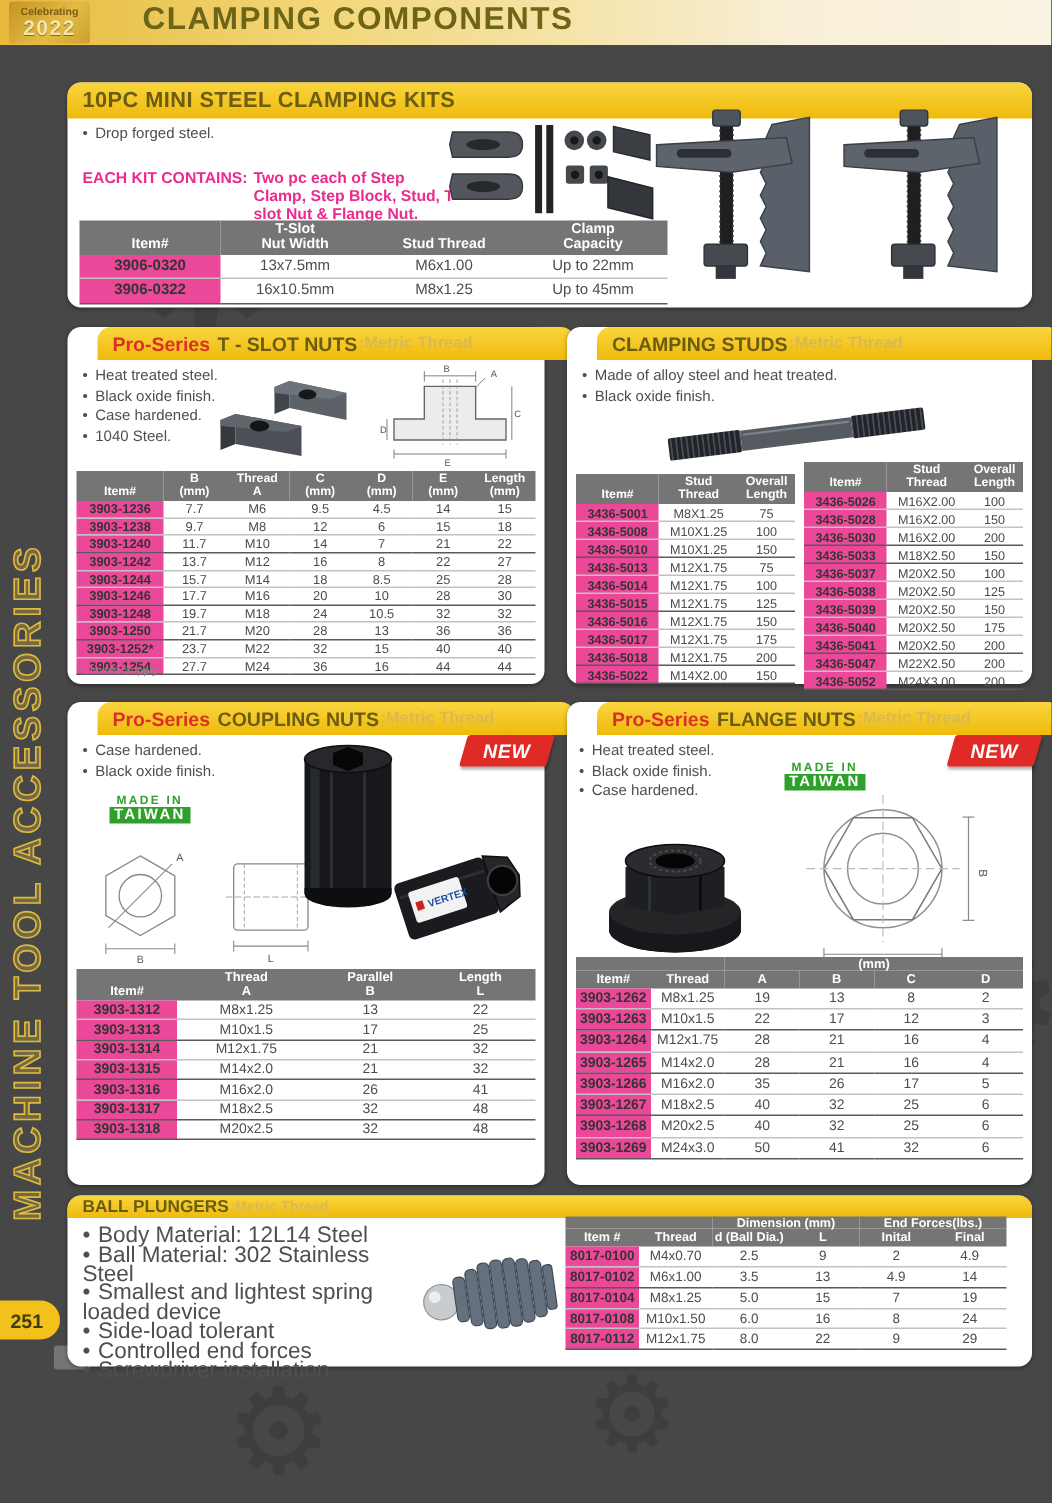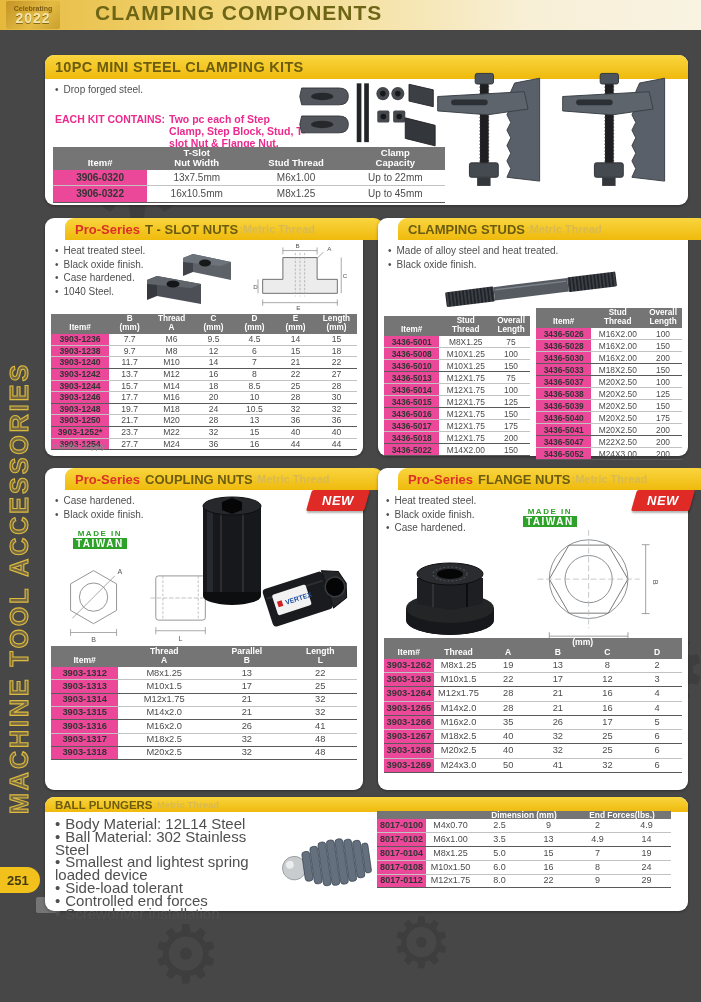--- a/index.html
+++ b/index.html
@@ -828,20 +828,28 @@
     </g>
   </svg>
 
   <table class="tbl tbl-ball">
       <thead>
         <tr>
           <th colspan="2" class="grp"></th>
           <th colspan="2" class="grp">Dimension (mm)</th>
           <th colspan="2" class="grp">End Forces(lbs.)</th>
         </tr>
+        <tr>
+          <th class="c1">Item #</th>
+          <th class="c2">Thread</th>
+          <th class="c3">d (Ball Dia.)</th>
+          <th class="c4">L</th>
+          <th class="c5">Inital</th>
+          <th class="c6">Final</th>
+        </tr>
       </thead>
       <tbody>
         <tr>
           <td>8017-0100</td>
           <td>M4x0.70</td>
           <td>2.5</td>
           <td>9</td>
           <td>2</td>
           <td>4.9</td>
         </tr>

